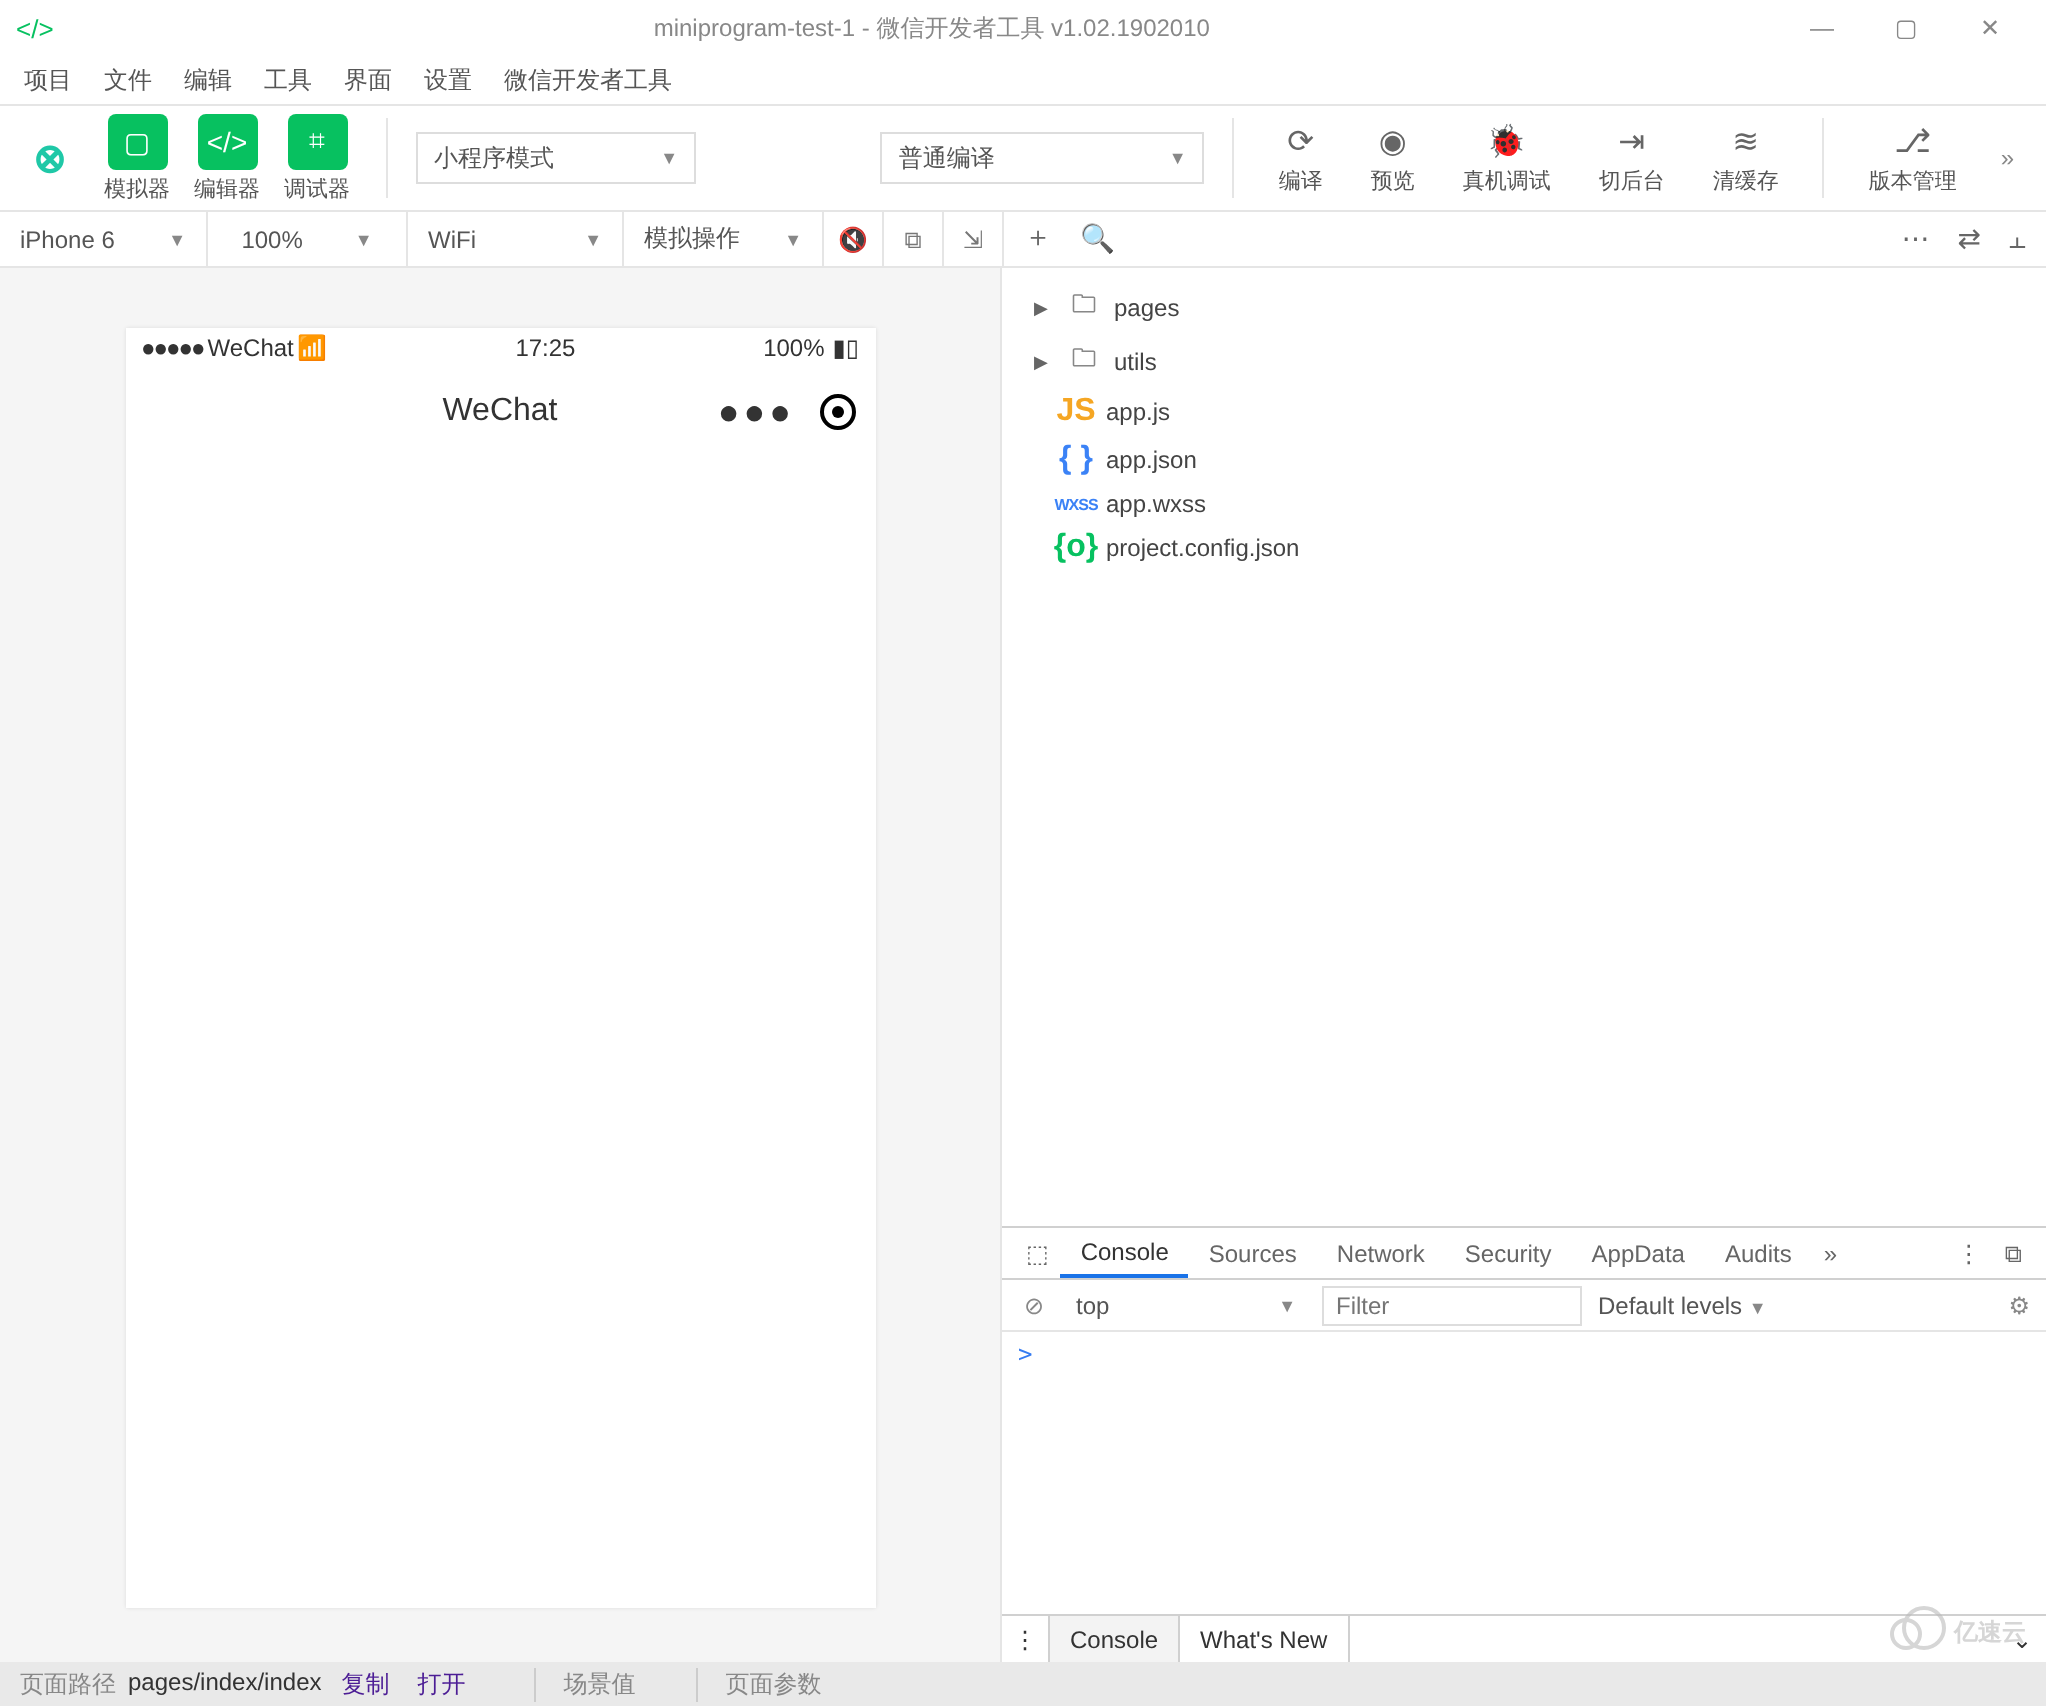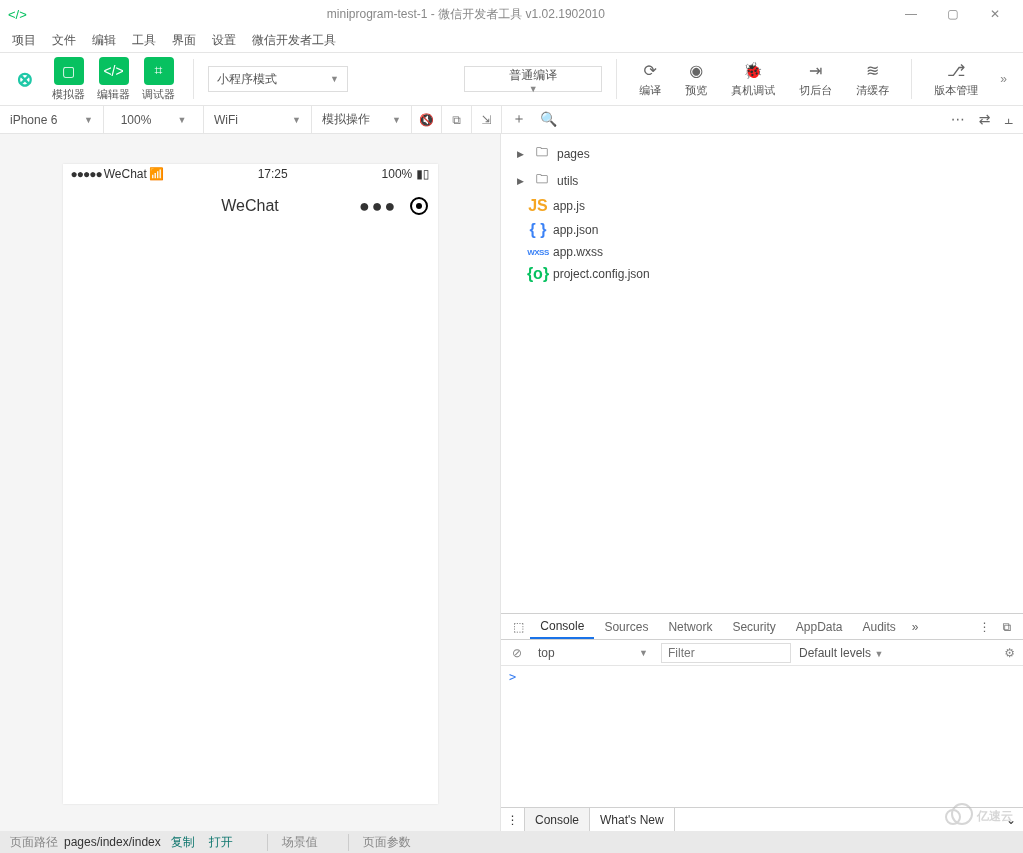--- a/index.html
+++ b/index.html
@@ -19,21 +19,21 @@
 
 .toolbar { height: 54px; border-top: 1px solid #e5e5e5; border-bottom: 1px solid #e5e5e5; display: flex; align-items: center; padding: 0 10px; gap: 8px; }
 .toolbar .tbgroup { display: flex; align-items: flex-start; gap: 4px; }
 .toolbar .tbbtn { display: flex; flex-direction: column; align-items: center; gap: 2px; padding: 2px 4px; cursor: pointer; }
 .toolbar .tbicon { width: 30px; height: 28px; border-radius: 4px; display: flex; align-items: center; justify-content: center; color: #fff; font-size: 14px; }
 .toolbar .tbicon.g { background: #07c160; }
 .toolbar .tblabel { font-size: 11px; color: #555; }
 .toolbar .brand { width: 30px; height: 30px; display:flex; align-items:center; justify-content:center; color:#1fc8a7; font-size:20px; font-weight:bold; }
 .toolbar .sep { width: 1px; height: 40px; background: #e5e5e5; margin: 0 6px; }
 .toolbar .selectbox { border: 1px solid #ddd; height: 26px; display: flex; align-items: center; padding: 0 8px; font-size: 12px; color: #555; width: 140px; justify-content: space-between; cursor: pointer; }
-.toolbar .selectbox.wide { width: 138px; flex-direction: column; }
+.toolbar .selectbox.wide { width: 162px; }
 .toolbar .tbiconbtn { display: flex; flex-direction: column; align-items: center; gap: 2px; padding: 2px 8px; cursor: pointer; }
 .toolbar .tbiconbtn .ico { width: 20px; height: 20px; display: flex; align-items: center; justify-content: center; color: #666; font-size: 16px; }
 .toolbar .spacer { flex: 1; }
 .toolbar .more { color:#888; padding:0 6px; cursor:pointer; }
 
 
 .devicebar { height: 28px; border-bottom: 1px solid #e5e5e5; display: flex; align-items: stretch; font-size: 12px; }
 .devicebar .dcell { border-right: 1px solid #e5e5e5; display: flex; align-items: center; padding: 0 10px; gap: 6px; cursor: pointer; color:#555; }
 .devicebar .dcell.w1 { width: 104px; justify-content:space-between;}
 .devicebar .dcell.w2 { width: 100px; justify-content:center;}
@@ -94,22 +94,22 @@
 .dt-bottabs { height:24px; border-top:1px solid #d0d0d0; display:flex; align-items:center; font-size:12px; }
 .dt-bottabs .btab { padding:0 10px; height:100%; display:flex; align-items:center; cursor:pointer; border-right:1px solid #d0d0d0; }
 .dt-bottabs .btab.active { background:#f3f3f3; }
 .dt-bottabs .xic { width:24px; text-align:center; border-right:1px solid #d0d0d0; height:100%; display:flex; align-items:center; justify-content:center; cursor:pointer;}
 .dt-bottabs .sp { flex:1; }
 
 
 .statusline { height:22px; background:#e9e9e9; display:flex; align-items:center; font-size:12px; color:#666; padding:0 10px; gap:10px; }
 .statusline .lbl { color:#888; }
 .statusline .val { color:#333; font-weight:500;}
-.statusline .link { color:#0f766e; cursor:pointer; padding:0 4px;}
-.statusline .cell { display:flex; align-items:center; gap:6px; padding-right:20px;}
+.statusline .link { color:#4c1d95; cursor:pointer; padding:0 4px;}
+.statusline .cell { display:flex; align-items:flex-start; gap:6px; padding-right:20px;}
 .statusline .cell.b { border-left:1px solid #ccc; padding-left:14px;}
 
 
 .watermark { position:absolute; right:10px; bottom:28px; color:#bbb; font-size:12px; font-weight:bold; opacity:.6; display:flex; align-items:flex-end; gap:4px;}
 .watermark .circ{ width:22px;height:22px;border:2px solid #bbb;border-radius:50%; position:relative;}
 .watermark .circ::before{ content:"";position:absolute;width:12px;height:12px;border:2px solid #bbb;border-radius:50%;left:-8px;top:4px;}
 </style>
 </head>
 <body>
 

